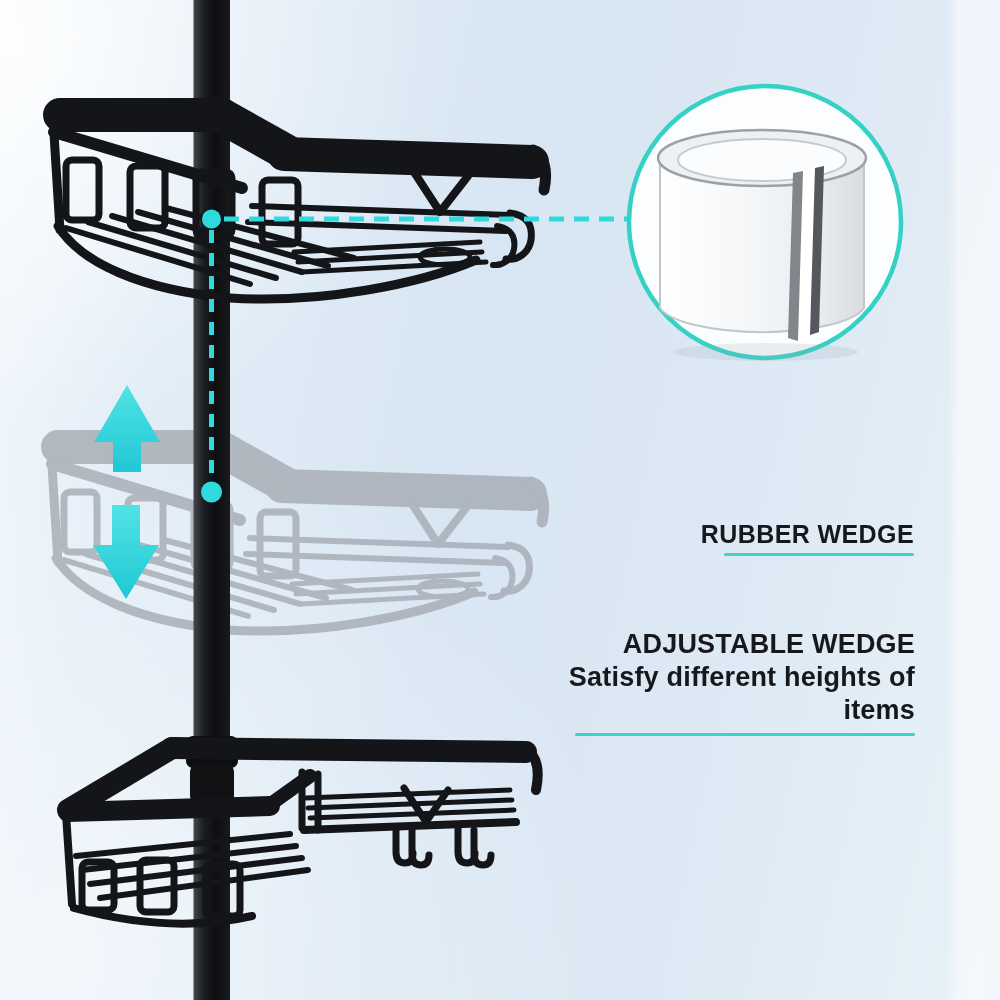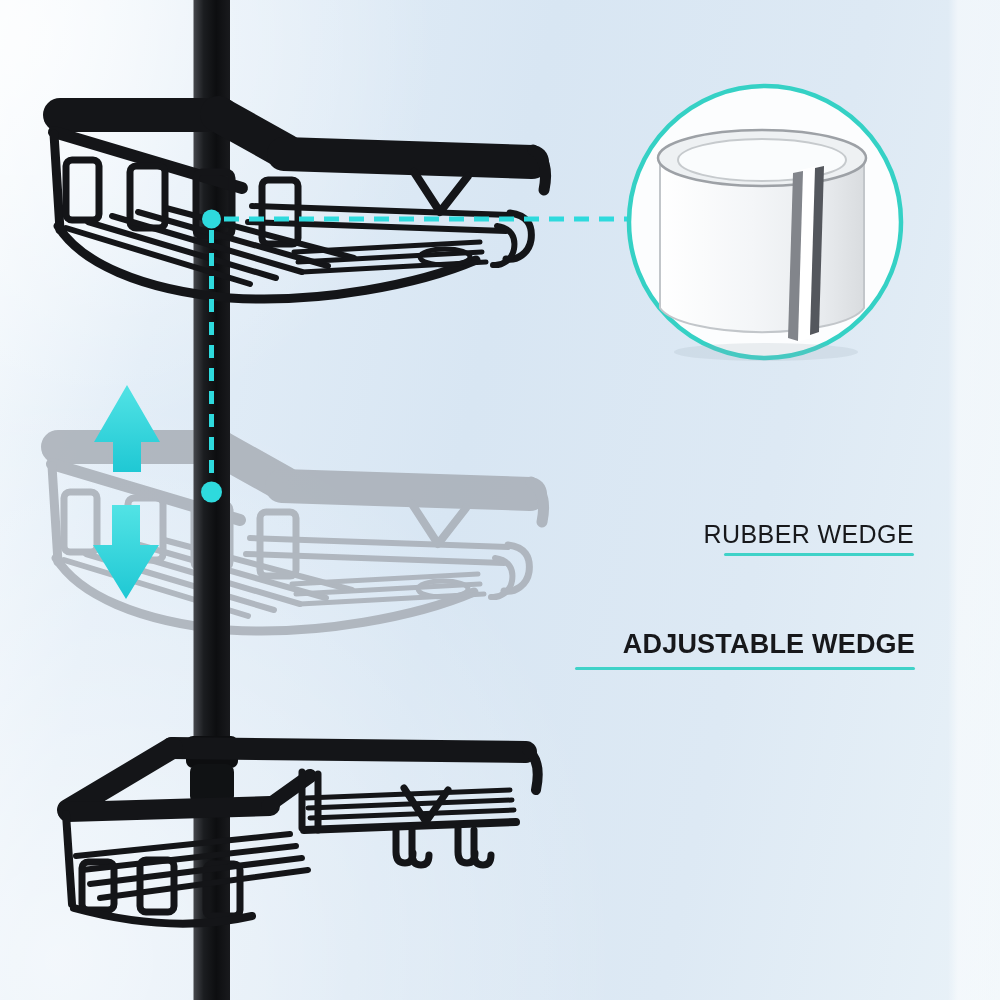--- a/index.html
+++ b/index.html
@@ -10,21 +10,21 @@
       radial-gradient(ellipse at 6% 96%, rgba(255,255,255,.6) 0%, rgba(255,255,255,0) 42%),
       radial-gradient(ellipse at 2% 4%, rgba(255,255,255,.75) 0%, rgba(255,255,255,0) 30%),
       linear-gradient(102deg,#f6fafd 0%,#e2edf7 18%,#d8e6f3 46%,#dde9f4 72%,#e9f2f8 100%);
   }
   .right-strip{
     position:absolute;top:0;right:0;width:52px;height:1000px;
     background:linear-gradient(90deg,rgba(255,255,255,0) 0,rgba(255,255,255,.5) 10px,rgba(251,253,254,.55) 100%);
   }
   .art{position:absolute;left:0;top:0;}
   .lbl{position:absolute;text-align:right;color:#17181b;}
-  .lbl .t{font-weight:400;font-size:25px;line-height:1.15;letter-spacing:.4px;}
+  .lbl .t{font-weight:700;font-size:25px;line-height:1.15;letter-spacing:.4px;}
   .lbl .t2{font-weight:700;font-size:27px;line-height:1.22;letter-spacing:.2px;}
   .lbl .underline{height:3px;background:#3fd2c8;margin-left:auto;margin-top:4px;border-radius:2px;}
   #lbl-rubber{top:520px;right:86px;width:360px;}
   #lbl-rubber .underline{width:190px;}
   #lbl-adjust{top:628px;right:85px;width:420px;}
   #lbl-adjust .underline{width:340px;margin-top:6px;}
 </style>
 </head>
 <body>
 
@@ -143,15 +143,16 @@
     </g>
   </svg>
 
   <div class="lbl" id="lbl-rubber">
     <div class="t">RUBBER WEDGE</div>
     <div class="underline"></div>
   </div>
 
   <div class="lbl" id="lbl-adjust">
     <div class="t2">ADJUSTABLE WEDGE</div>
+    <div class="t2">Satisfy different heights of items</div>
     <div class="underline"></div>
   </div>
 </div>
 
 </body></html>

